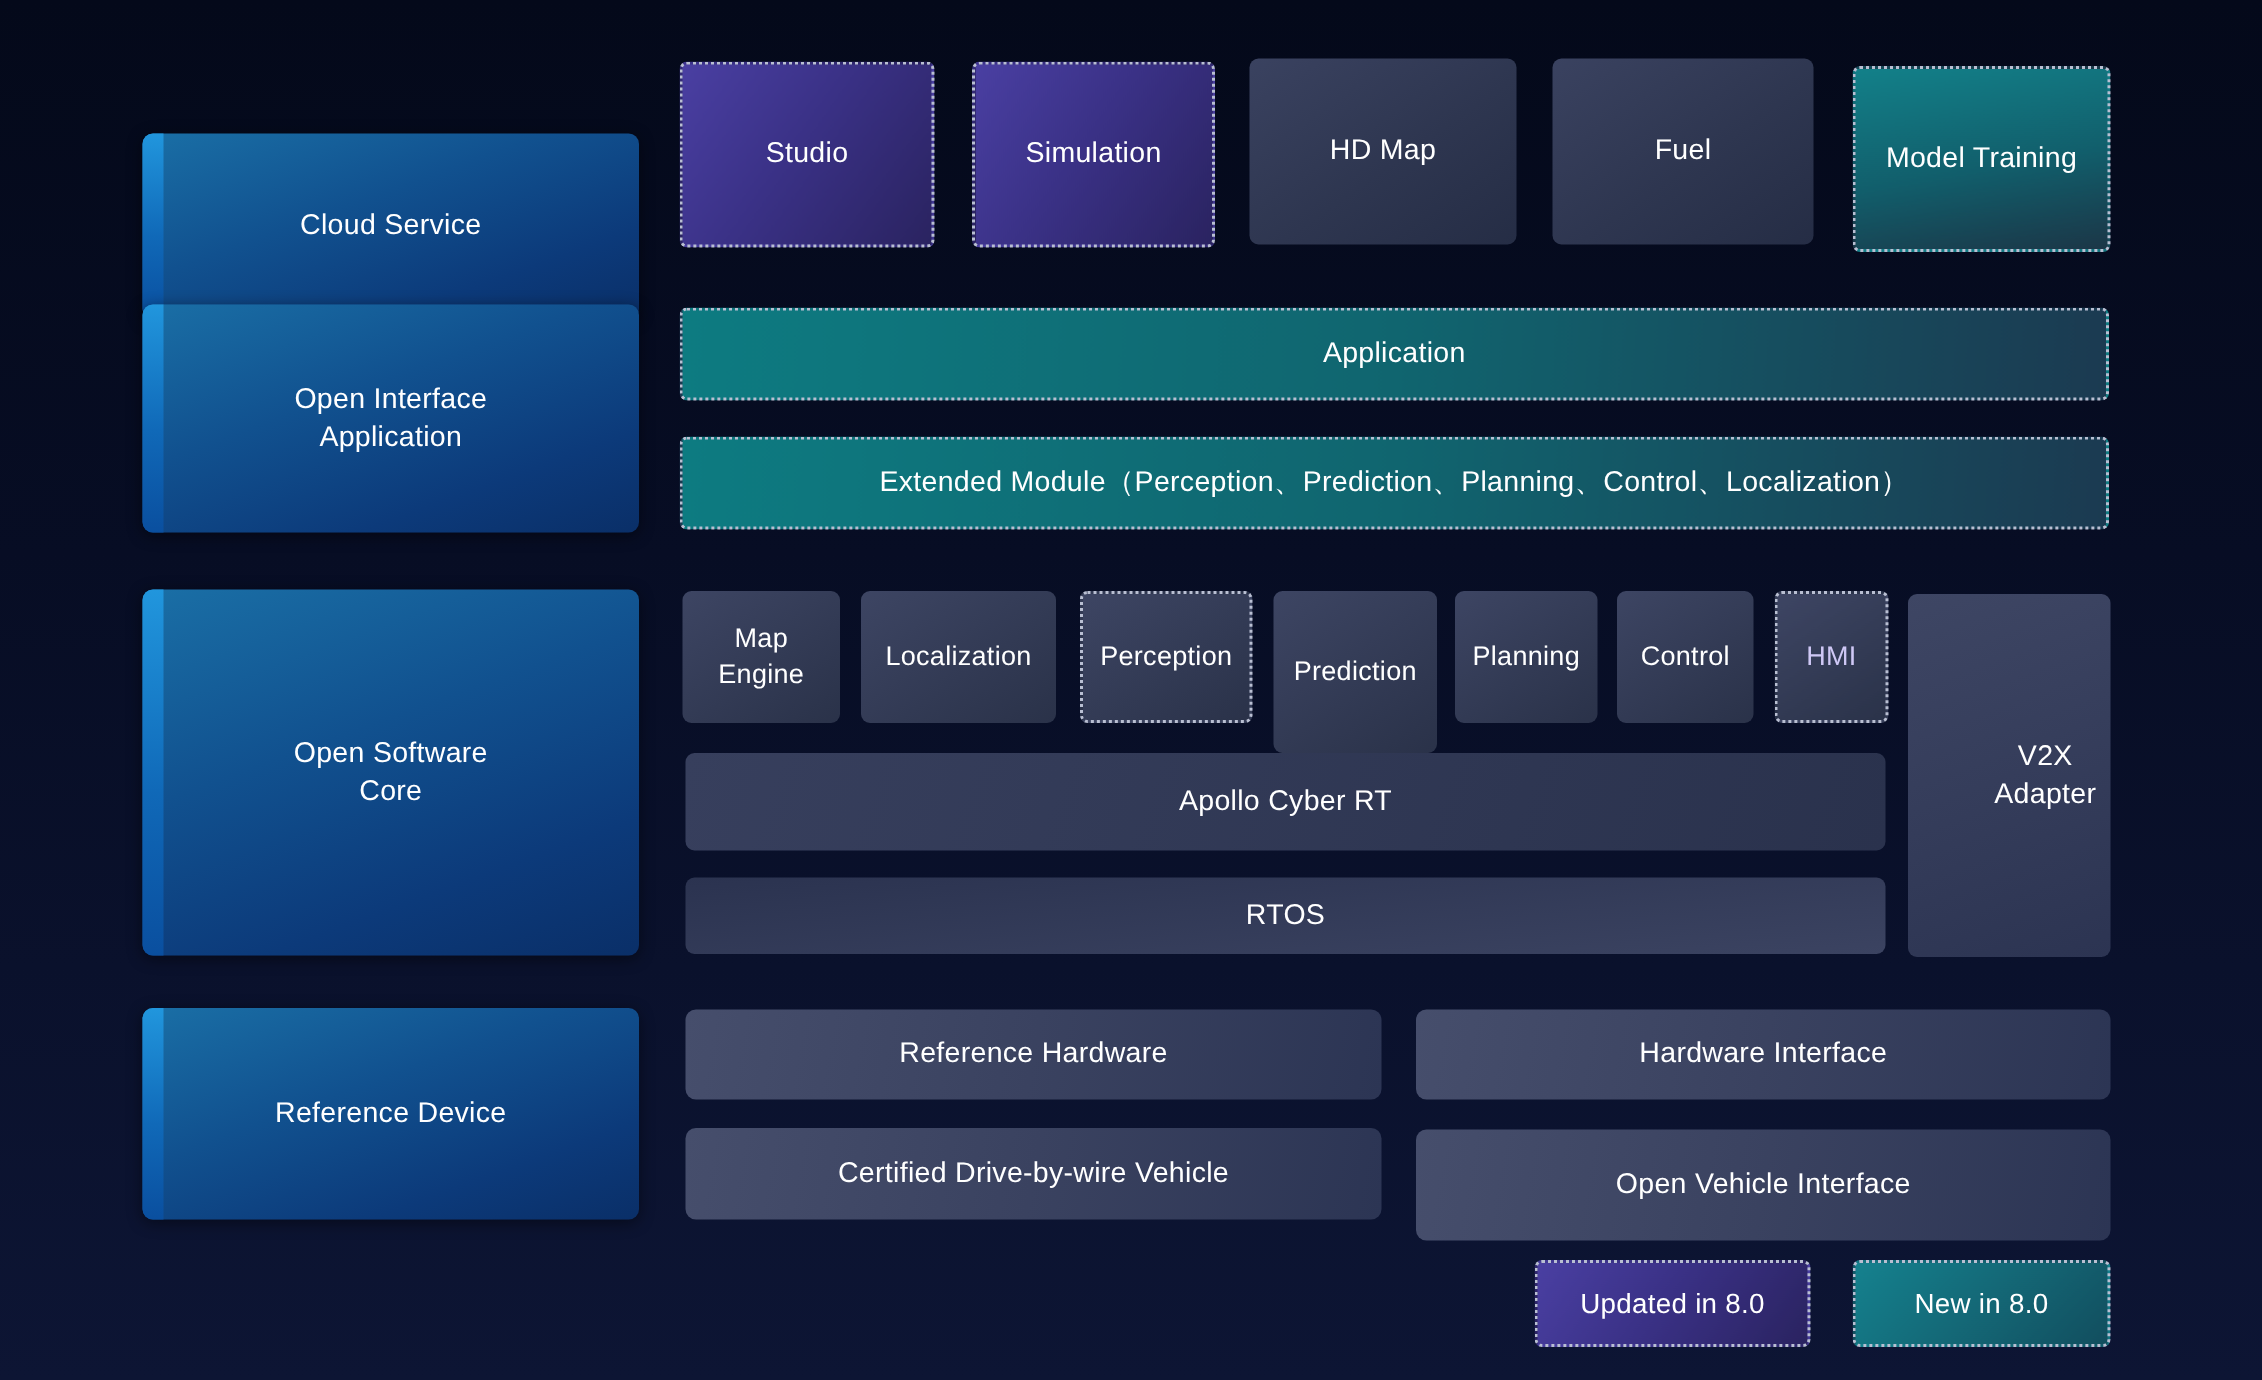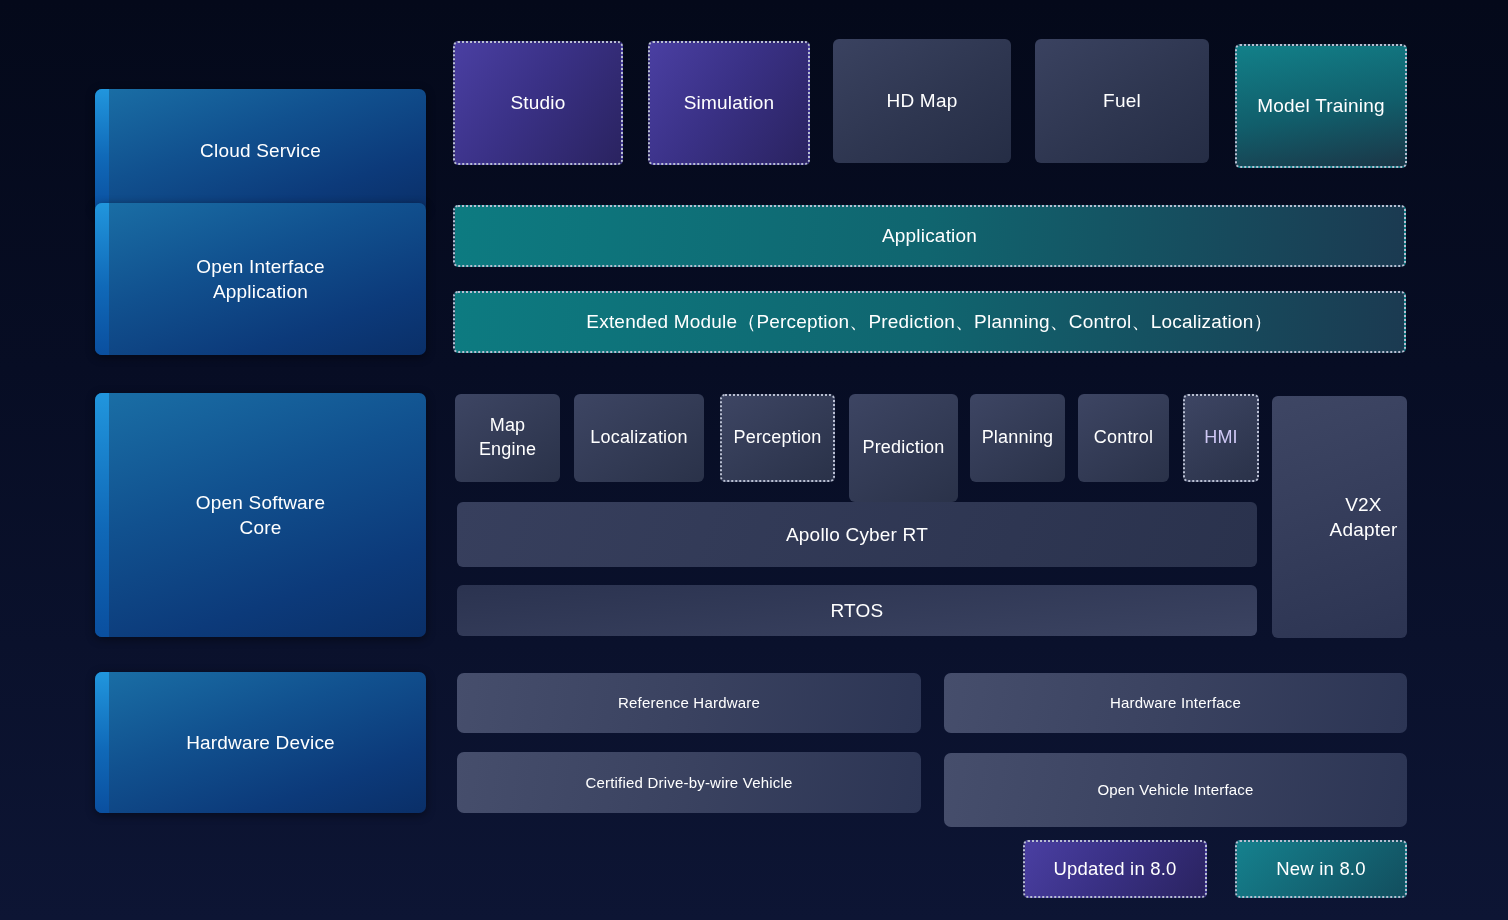--- a/index.html
+++ b/index.html
@@ -48,21 +48,21 @@
     background:linear-gradient(95deg,#0d7b81 0%,#10656f 50%,#1b3a51 100%);
     border:2px dotted #b9bfd2;
     border-radius:5px;
   }
   
   .slate{background:linear-gradient(145deg,#3a4260 0%,#2e3650 55%,#252d45 100%);}
   .module{background:linear-gradient(145deg,#3d4563 0%,#2a3249 100%);font-size:18px;}
   .v2x{background:linear-gradient(160deg,#3e4664 0%,#2c3452 100%);padding-left:48px;}
   .cyber{background:linear-gradient(110deg,#373f5d 0%,#2a324d 100%);}
   .rtos{background:linear-gradient(175deg,#2b3350 0%,#3b4361 100%);}
-  .hwbar{background:linear-gradient(100deg,#464e6c 0%,#3a4260 50%,#2c3554 100%);border-radius:7px;font-size:15px;}
+  .hwbar{background:linear-gradient(100deg,#464e6c 0%,#3a4260 50%,#2c3554 100%);border-radius:7px;font-size:19px;}
   .legend{font-size:18.5px;}
   .purple .lavender{color:#cfc8f5;}
   .w150{max-width:160px;display:inline-block;}
   .w85{max-width:85px;display:inline-block;}
   .w82{max-width:82px;display:inline-block;}
 </style>
 </head>
 <body>
 
 <div class="canvas">
@@ -128,21 +128,21 @@
   </div>
   <div class="node cyber" style="left:457px;top:502px;width:800px;height:65px;">
     <span>Apollo Cyber RT</span>
   </div>
   <div class="node rtos" style="left:457px;top:585px;width:800px;height:51px;">
     <span>RTOS</span>
   </div>
 
   <div class="node blue" style="left:95px;top:672px;width:331px;height:141px;">
     <div class="accent"></div>
-    <span>Hardware Device</span>
+    <span>Reference Device</span>
   </div>
   <div class="node hwbar" style="left:457px;top:673px;width:464px;height:60px;">
     <span>Reference Hardware</span>
   </div>
   <div class="node hwbar" style="left:944px;top:673px;width:463px;height:60px;">
     <span>Hardware Interface</span>
   </div>
   <div class="node hwbar" style="left:457px;top:752px;width:464px;height:61px;">
     <span>Certified Drive-by-wire Vehicle</span>
   </div>

